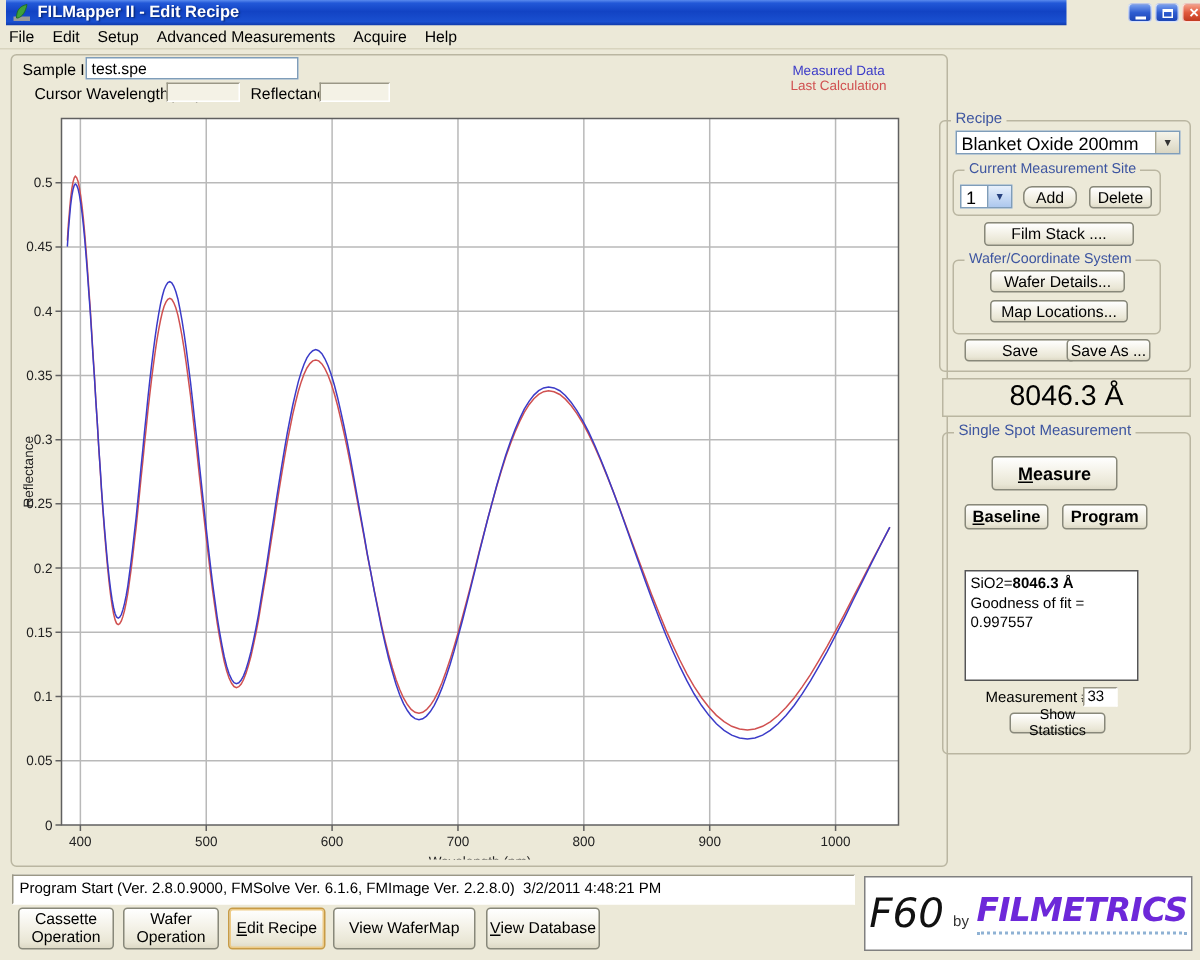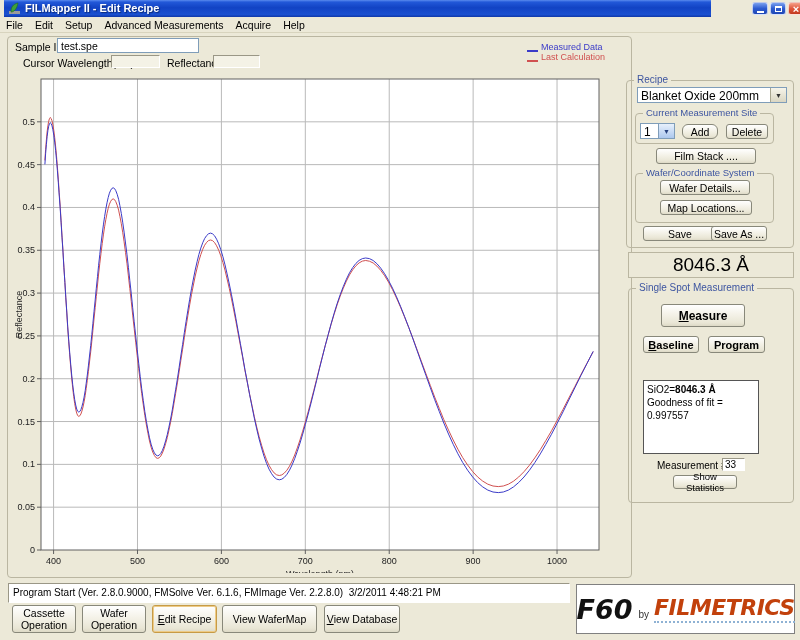--- a/index.html
+++ b/index.html
@@ -41,42 +41,42 @@
   .lbl{position:absolute;font-size:10.5px;color:#000;white-space:nowrap;}
   .combo{position:absolute;background:#fff;border:1px solid #7F9DB9;box-sizing:border-box;display:flex;}
   .combo-text{flex:1;font-size:12px;padding:1px 3px;overflow:hidden;white-space:nowrap;}
   .combo-arrow{width:15px;display:flex;align-items:center;justify-content:center;font-size:7px;color:#27417E;
     background:linear-gradient(180deg,#E7F0FC 0%,#CADCF5 50%,#ADC8EE 100%);border-left:1px solid #7F9DB9;}
   .combo-arrow.classic{background:linear-gradient(180deg,#F6F4EA,#DAD6C2);color:#333;border-left:1px solid #A9A690;}
 
   
   .chart-group{left:7px;top:36px;width:625px;height:542px;}
   .legend{position:absolute;left:519px;top:5px;}
-  .legend-row{display:flex;align-items:flex-end;height:10px;}
+  .legend-row{display:flex;align-items:center;height:10px;flex-direction:column;}
   .legend-line{display:inline-block;width:11px;height:2px;margin-right:3px;}
   .legend-text{font-size:9px;line-height:10px;white-space:nowrap;}
 
   
   .thickness-box{position:absolute;left:628px;top:252px;width:166px;height:26px;border:1px solid #BAB6A1;
     box-sizing:border-box;display:flex;align-items:center;justify-content:center;
     font-size:19px;color:#000;background:#ECE9D8;}
 
   
   .results-box{position:absolute;background:#fff;border:1px solid #555;box-sizing:border-box;
     font-size:10px;padding:2px 3px;line-height:13px;color:#000;}
 
   
   .statusbar{position:absolute;left:8px;top:583px;width:562px;height:20px;background:#fff;
     border:1px solid;border-color:#9A9786 #FFFFFF #FFFFFF #9A9786;box-sizing:border-box;}
   .statusbar span{display:block;font-size:10px;padding:3px 4px;white-space:pre;overflow:hidden;}
 
   
   .logo-box{position:absolute;left:576px;top:584px;width:219px;height:50px;background:#fff;
     border:1px solid #808080;box-sizing:border-box;display:flex;align-items:center;justify-content:center;}
-  .logo-f60{font-size:27px;font-weight:bold;font-style:italic;color:#111;font-family:"DejaVu Sans",sans-serif;}
+  .logo-f60{font-size:27px;font-weight:normal;font-style:italic;color:#111;font-family:"DejaVu Sans",sans-serif;}
   .logo-by{font-size:10px;color:#333;margin:10px 5px 0 6px;}
   .logo-brand{font-size:22px;font-weight:bold;font-style:italic;letter-spacing:-0.5px;
     border-bottom:2px dotted #8FB2D4;padding-bottom:1px;font-family:"DejaVu Sans",sans-serif;}
 
   u{text-decoration:underline;}
 </style>
 </head>
 <body>
 
 <div class="window">
@@ -242,16 +242,16 @@
 
   <div class="btn" style="left:12px;top:605px;width:64px;height:28px;">Cassette Operation</div>
   <div class="btn" style="left:82px;top:605px;width:64px;height:28px;">Wafer Operation</div>
   <div class="btn btn-focused" style="left:152px;top:605px;width:65px;height:28px;"><u>E</u>dit Recipe</div>
   <div class="btn" style="left:222px;top:605px;width:95px;height:28px;">View WaferMap</div>
   <div class="btn" style="left:324px;top:605px;width:76px;height:28px;"><u>V</u>iew Database</div>
 
   <div class="logo-box">
     <span class="logo-f60">F60</span>
     <span class="logo-by">by</span>
-    <span class="logo-brand" id="logo-brand" style="color: #c2410c;">FILMETRICS</span>
+    <span class="logo-brand" id="logo-brand" style="color: #6d28d9;">FILMETRICS</span>
   </div>
 
 </div>
 
 </body></html>

